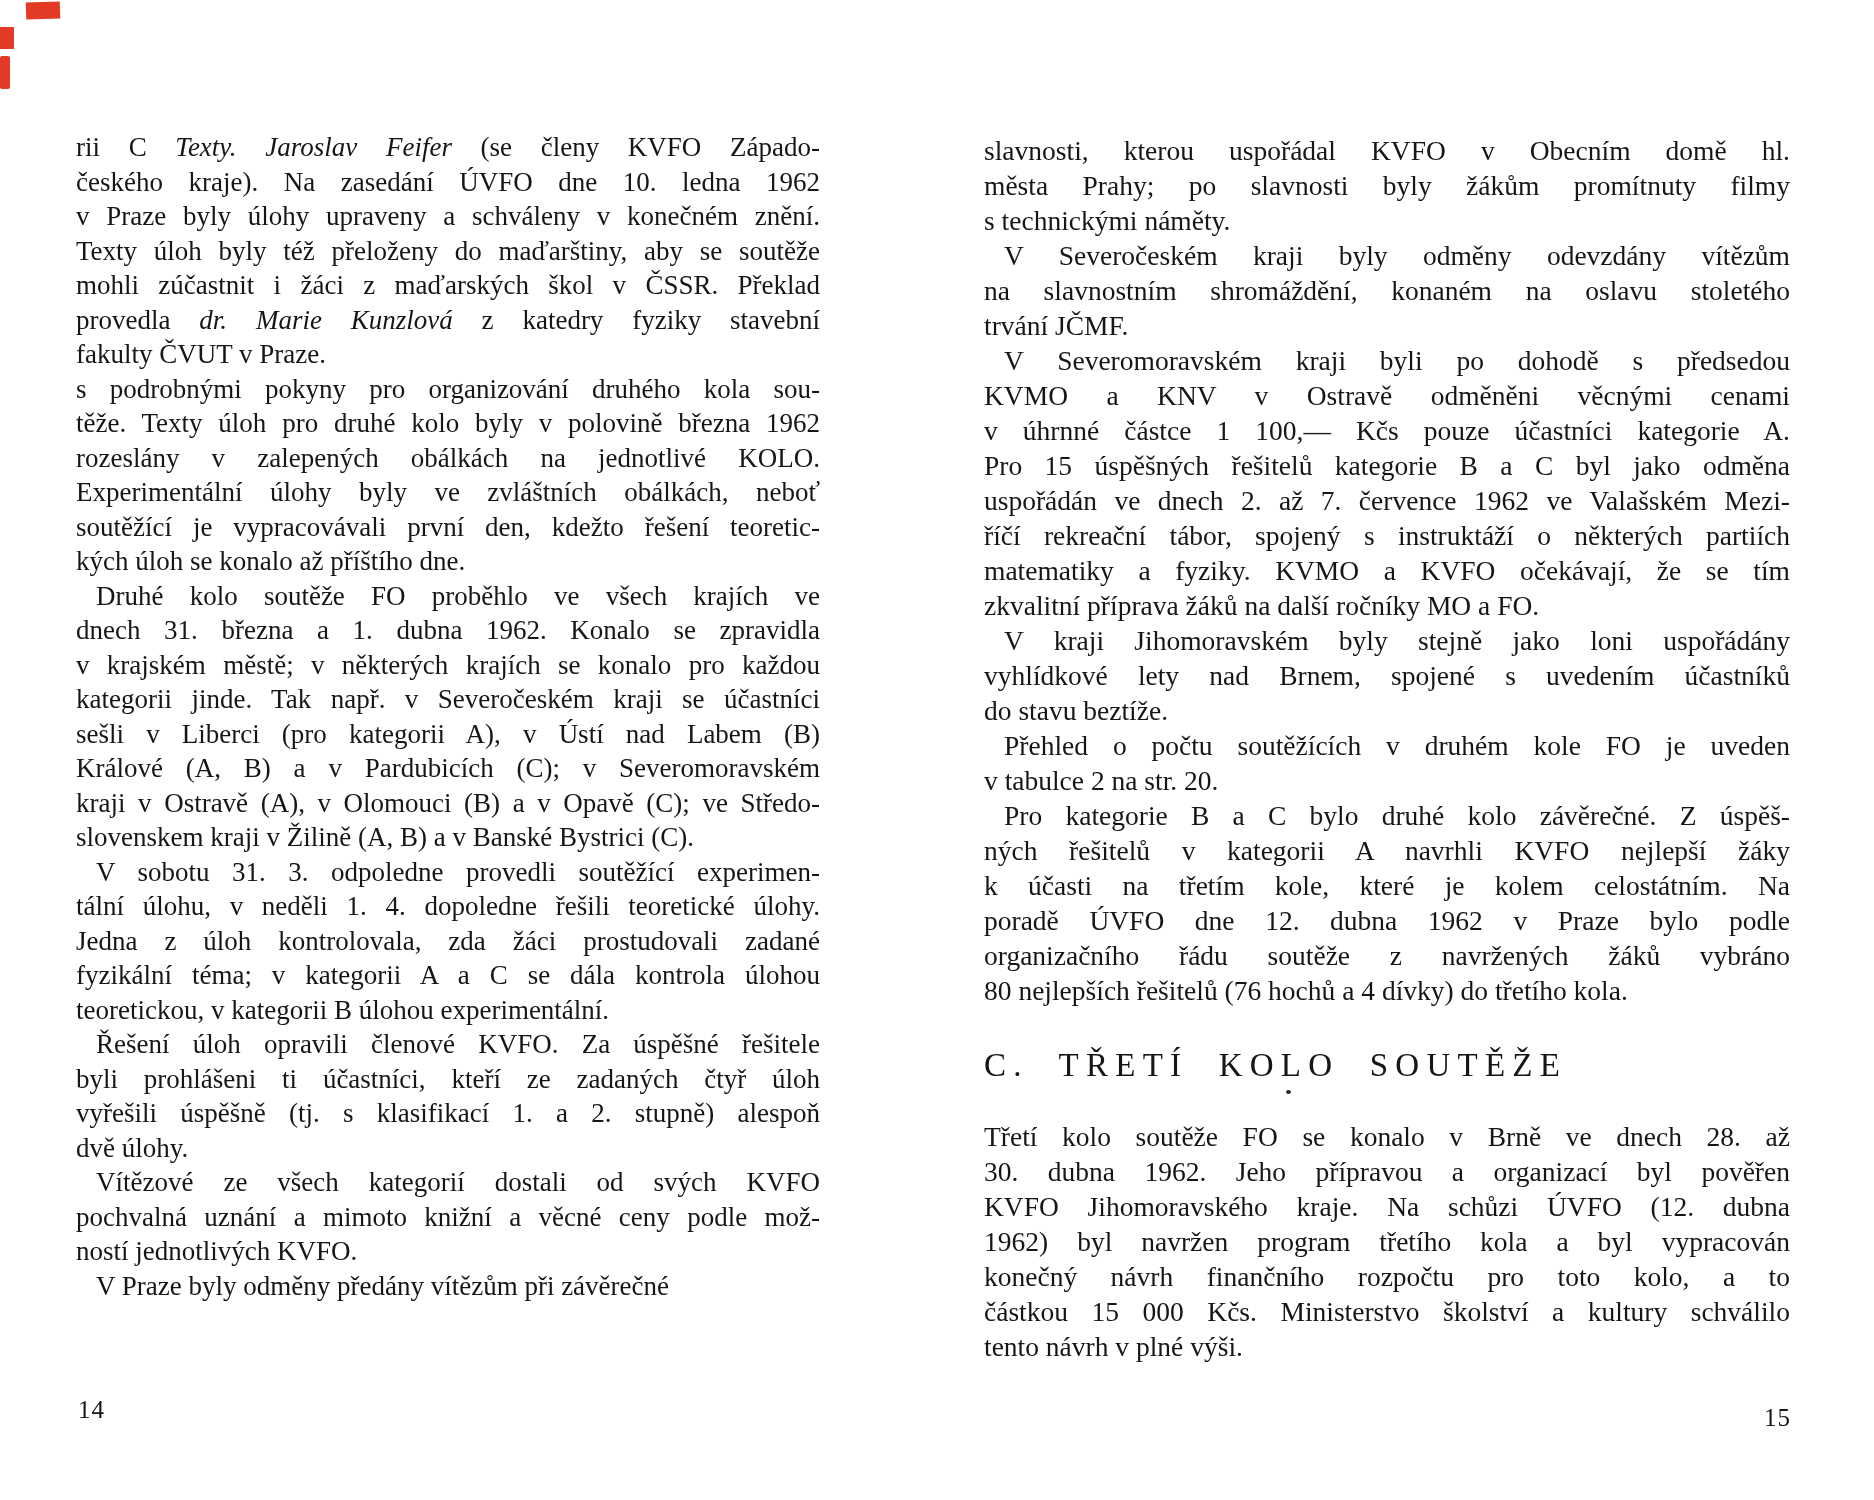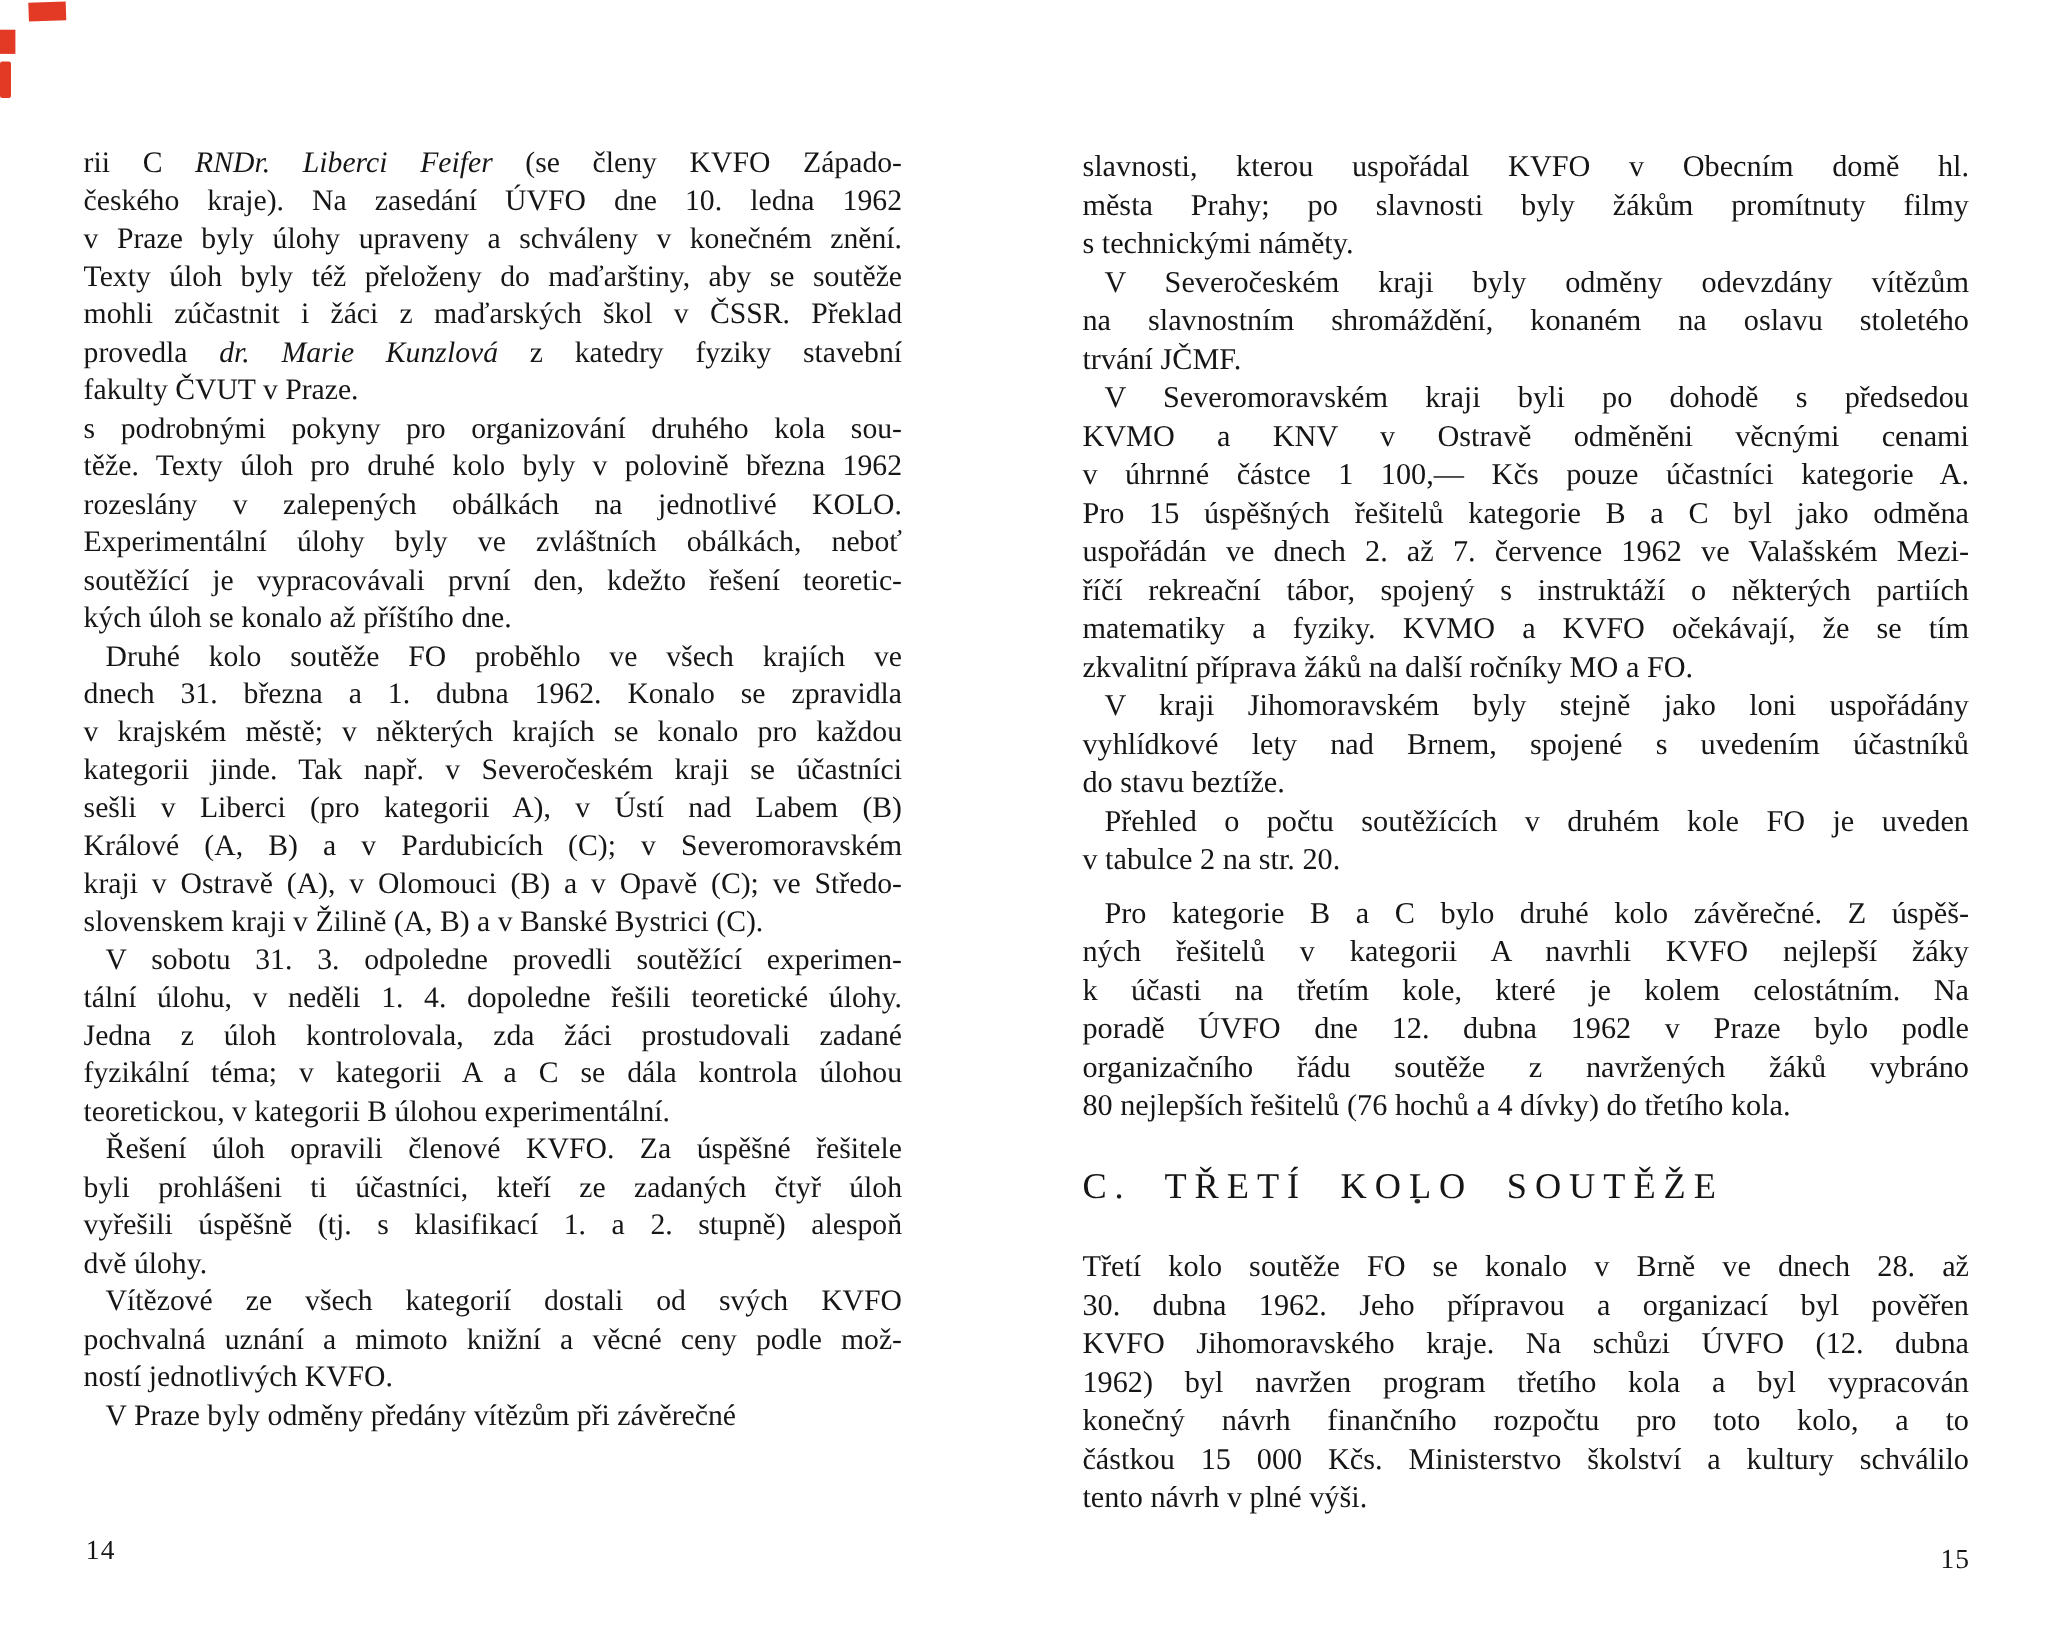--- a/index.html
+++ b/index.html
@@ -43,21 +43,21 @@
   }
   .col-right {
     left: 984px;
     top: 133px;
     width: 806px;
     font-size: 27.5px;
     line-height: 35px;
   }
 
   .para { margin: 0; }
-  .para.space-before { margin-top: 14px; }
+  .para.space-before { margin-top: 0; }
 
   .line {
     text-align: justify;
     text-align-last: justify;
     white-space: normal;
   }
   .line.lastline { text-align-last: left; }
   .line.first-indent { padding-left: 20px; }
 
   .section-heading {
@@ -81,21 +81,21 @@
 <body>
 
 <div>
   <div class="scan-mark m1"></div>
   <div class="scan-mark m2"></div>
   <div class="scan-mark m3"></div>
 </div>
 
 <div class="text-col col-left">
     <div class="para">
-      <div class="line">rii C <i>RNDr. Liberci Feifer</i> (se členy KVFO Západo-</div>
+      <div class="line">rii C <i>Texty. Jaroslav Feifer</i> (se členy KVFO Západo-</div>
       <div class="line">českého kraje). Na zasedání ÚVFO dne 10. ledna 1962</div>
       <div class="line">v Praze byly úlohy upraveny a schváleny v konečném znění.</div>
       <div class="line">Texty úloh byly též přeloženy do maďarštiny, aby se soutěže</div>
       <div class="line">mohli zúčastnit i žáci z maďarských škol v ČSSR. Překlad</div>
       <div class="line">provedla <i>dr. Marie Kunzlová</i> z katedry fyziky stavební</div>
       <div class="line lastline">fakulty ČVUT v Praze.</div>
     </div>
     <div class="para">
       <div class="line">s podrobnými pokyny pro organizování druhého kola sou-</div>
       <div class="line">těže. Texty úloh pro druhé kolo byly v polovině března 1962</div>

